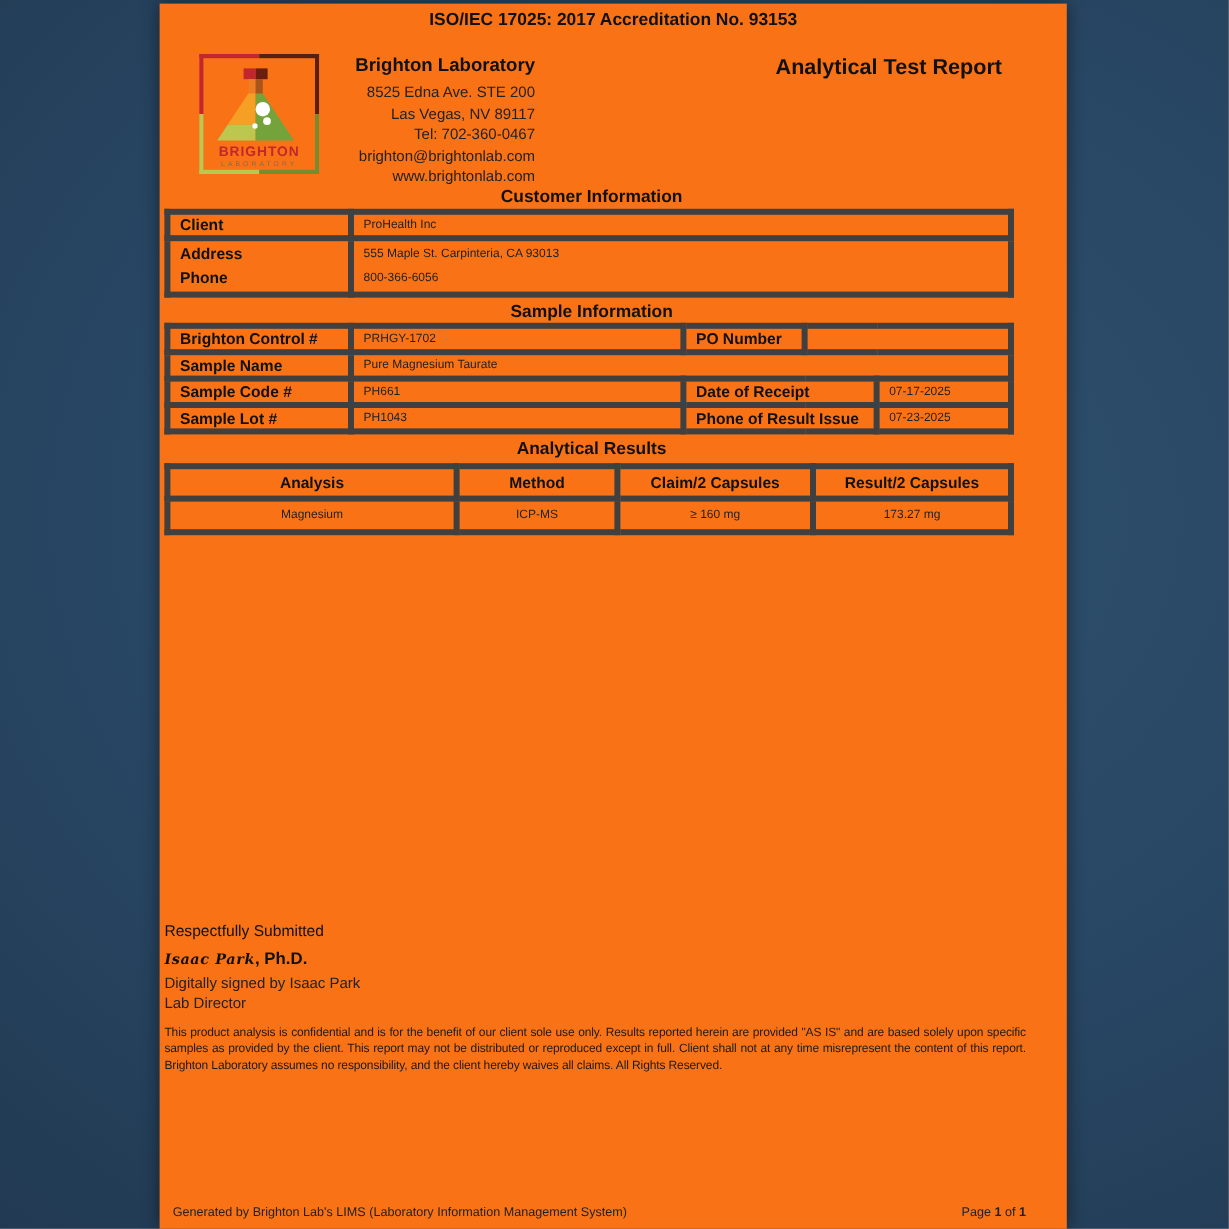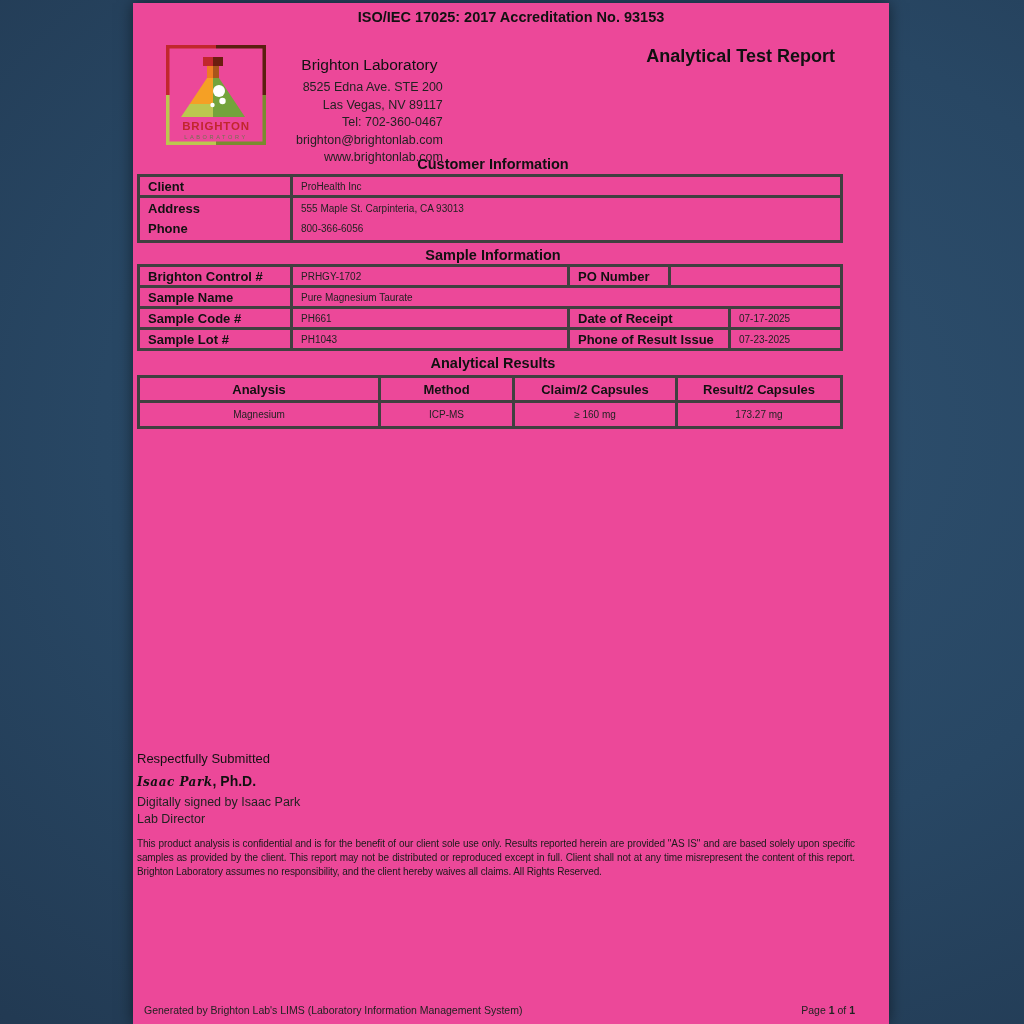--- a/index.html
+++ b/index.html
@@ -4,41 +4,41 @@
 <style>
   html,body{margin:0;padding:0;}
   body{
     width:1024px;height:1024px;overflow:hidden;position:relative;
     background:radial-gradient(130% 105% at 62% 42%, #2f5170 0%, #284764 40%, #223a53 72%, #1d3047 100%);
     font-family:"Liberation Sans", sans-serif;
     color:#1c1c1c;
   }
   .page{
     position:absolute;left:133px;top:3px;width:756px;height:1021px;
-    background:#ec4899;box-shadow:0 0 14px rgba(0,0,0,.5);
+    background:#f97316;box-shadow:0 0 14px rgba(0,0,0,.5);
   }
   .iso-header{
     padding-top:6px;text-align:center;font-size:14.5px;font-weight:bold;color:#111;
   }
   .content{padding:0 34px 0 4px;}
   .header-row{position:relative;margin:20px 0 0 29px;height:102px;}
   .logo-box{position:absolute;left:0;top:0;width:100px;height:100px;}
   .lab-info{position:absolute;left:130px;top:0;}
-  .lab-name{font-size:15.5px;font-weight:normal;margin:11px 0 5px 0;color:#111;text-align:center;}
+  .lab-name{font-size:15.5px;font-weight:bold;margin:1px 0 5px 0;color:#111;text-align:center;}
   .lab-line{font-size:12.5px;line-height:17.5px;color:#222;text-align:right;}
   .report-title{position:absolute;right:20px;top:1px;font-size:18px;font-weight:bold;color:#111;}
   .section-title{width:712px;text-align:center;font-size:14.5px;font-weight:bold;color:#111;}
   .t-cust{margin-top:2px;}
   .t-sample{margin-top:1px;}
   .t-results{margin-top:4px;}
   .mt-cust{margin-top:9px;}
   .mt-sample{margin-top:4px;text-align:center;}
   .mt-results{margin-top:4px;}
   table{border-collapse:collapse;table-layout:fixed;width:703px;}
-  td,th{border:3px solid #404040;padding:1px 8px;vertical-align:middle;overflow:hidden;}
+  td,th{border:5px solid #404040;padding:1px 8px;vertical-align:middle;overflow:hidden;}
   th{font-size:13px;font-weight:bold;text-align:left;color:#111;}
   td{font-size:10px;font-weight:normal;color:#222;}
   .row-s{height:21px;}
   .cell-line{line-height:20px;}
   .t-results th,.t-results td{text-align:center;}
   .t-results th{height:20px;}
   .t-results td{height:21px;}
   .signature{margin-top:320px;width:100%;text-align:left;}
   .sig-line1{font-size:13px;line-height:20px;color:#111;}
   .sig-name-row{line-height:24px;}

